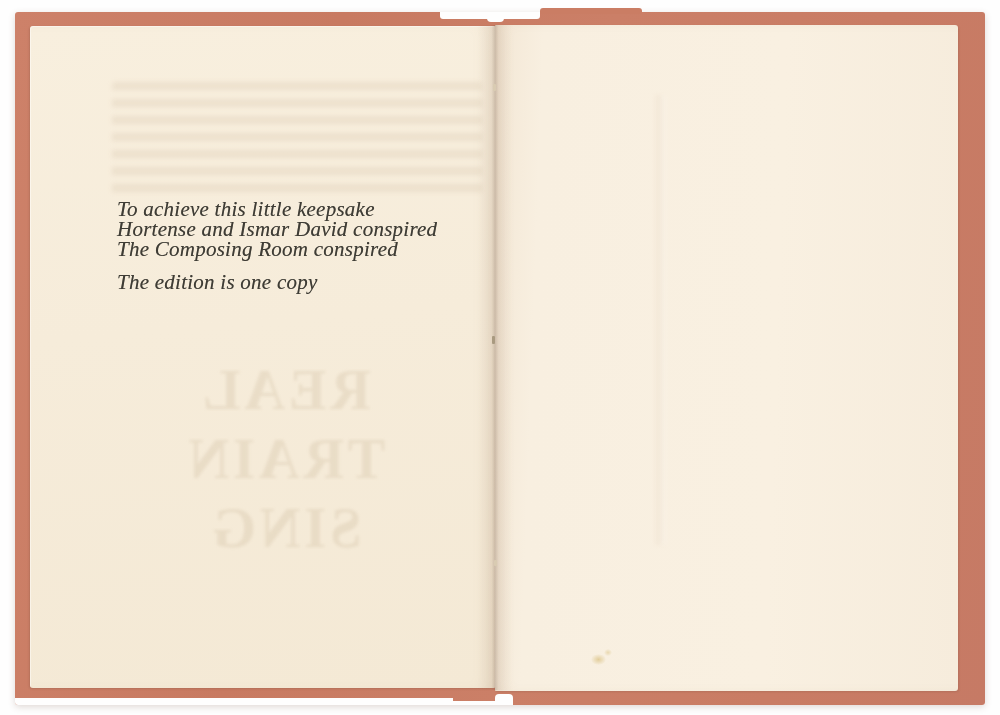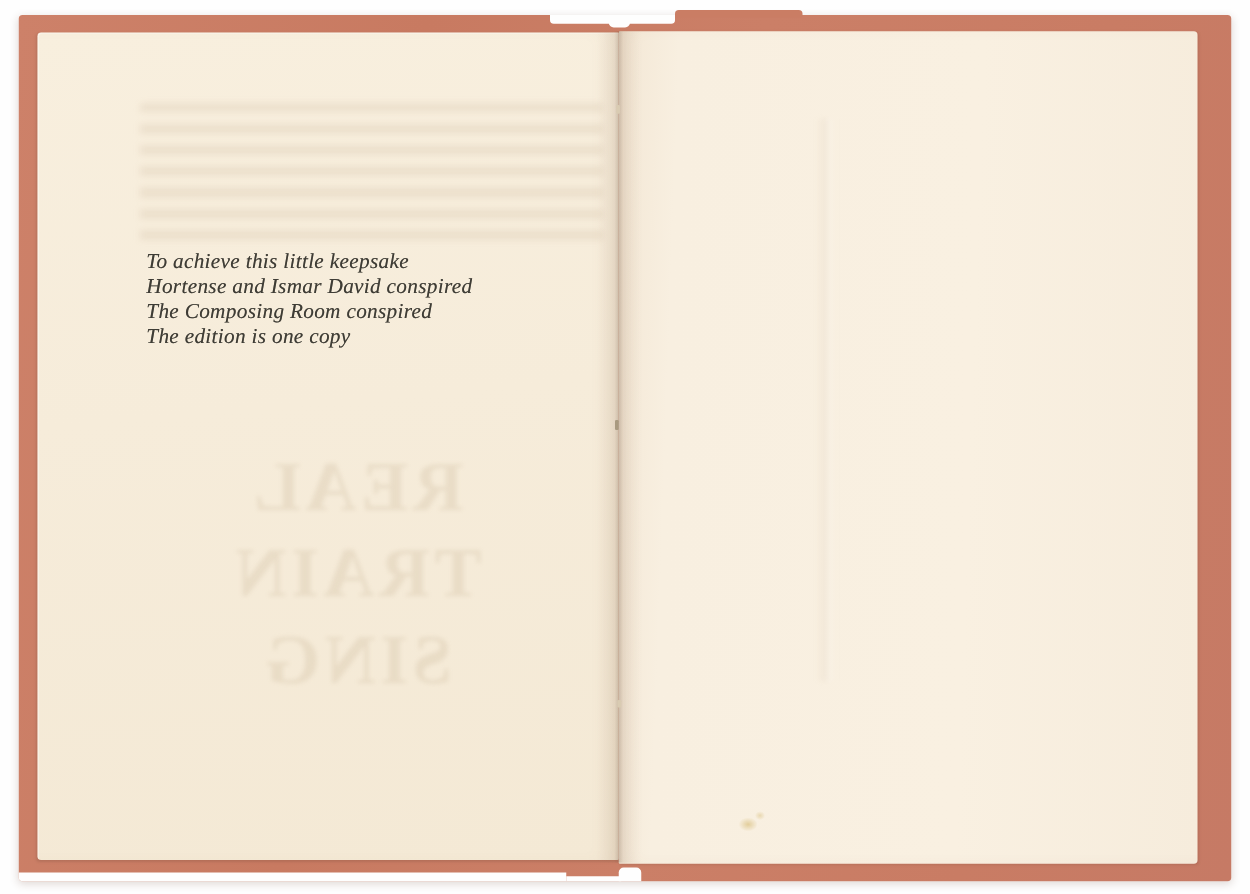--- a/index.html
+++ b/index.html
@@ -56,26 +56,26 @@
     pointer-events:none;
   }
   .stitch{position:absolute;width:3px;height:7px;background:#d9cbb2;border-radius:1px;}
   .stitch.s1{left:493px;top:84px;}
   .stitch.s2{left:492px;top:336px;background:#a99a80;height:8px;}
   .stitch.s3{left:494px;top:560px;height:6px;}
 
   
   .colophon{
     position:absolute;left:117px;top:199px;
-    color:#3e3c35;font-style:italic;font-size:17px;line-height:20px;
+    color:#3e3c35;font-style:italic;font-size:21px;line-height:20px;
     letter-spacing:0.25px;
     text-shadow:0 0 0.4px rgba(62,60,53,0.55);
   }
   .colophon .line{white-space:pre;}
-  .colophon .edition-block{font-style:italic;}
+  .colophon .edition-block{margin-top:13px;font-style:italic;}
 
   
   .ghost-paragraph{
     position:absolute;left:112px;top:82px;width:370px;height:118px;
     background:repeating-linear-gradient(180deg,
       rgba(172,140,105,0.13) 0px, rgba(172,140,105,0.13) 8px,
       rgba(172,140,105,0) 8px, rgba(172,140,105,0) 17px);
     filter:blur(2.4px);
     border-radius:4px;
     pointer-events:none;

